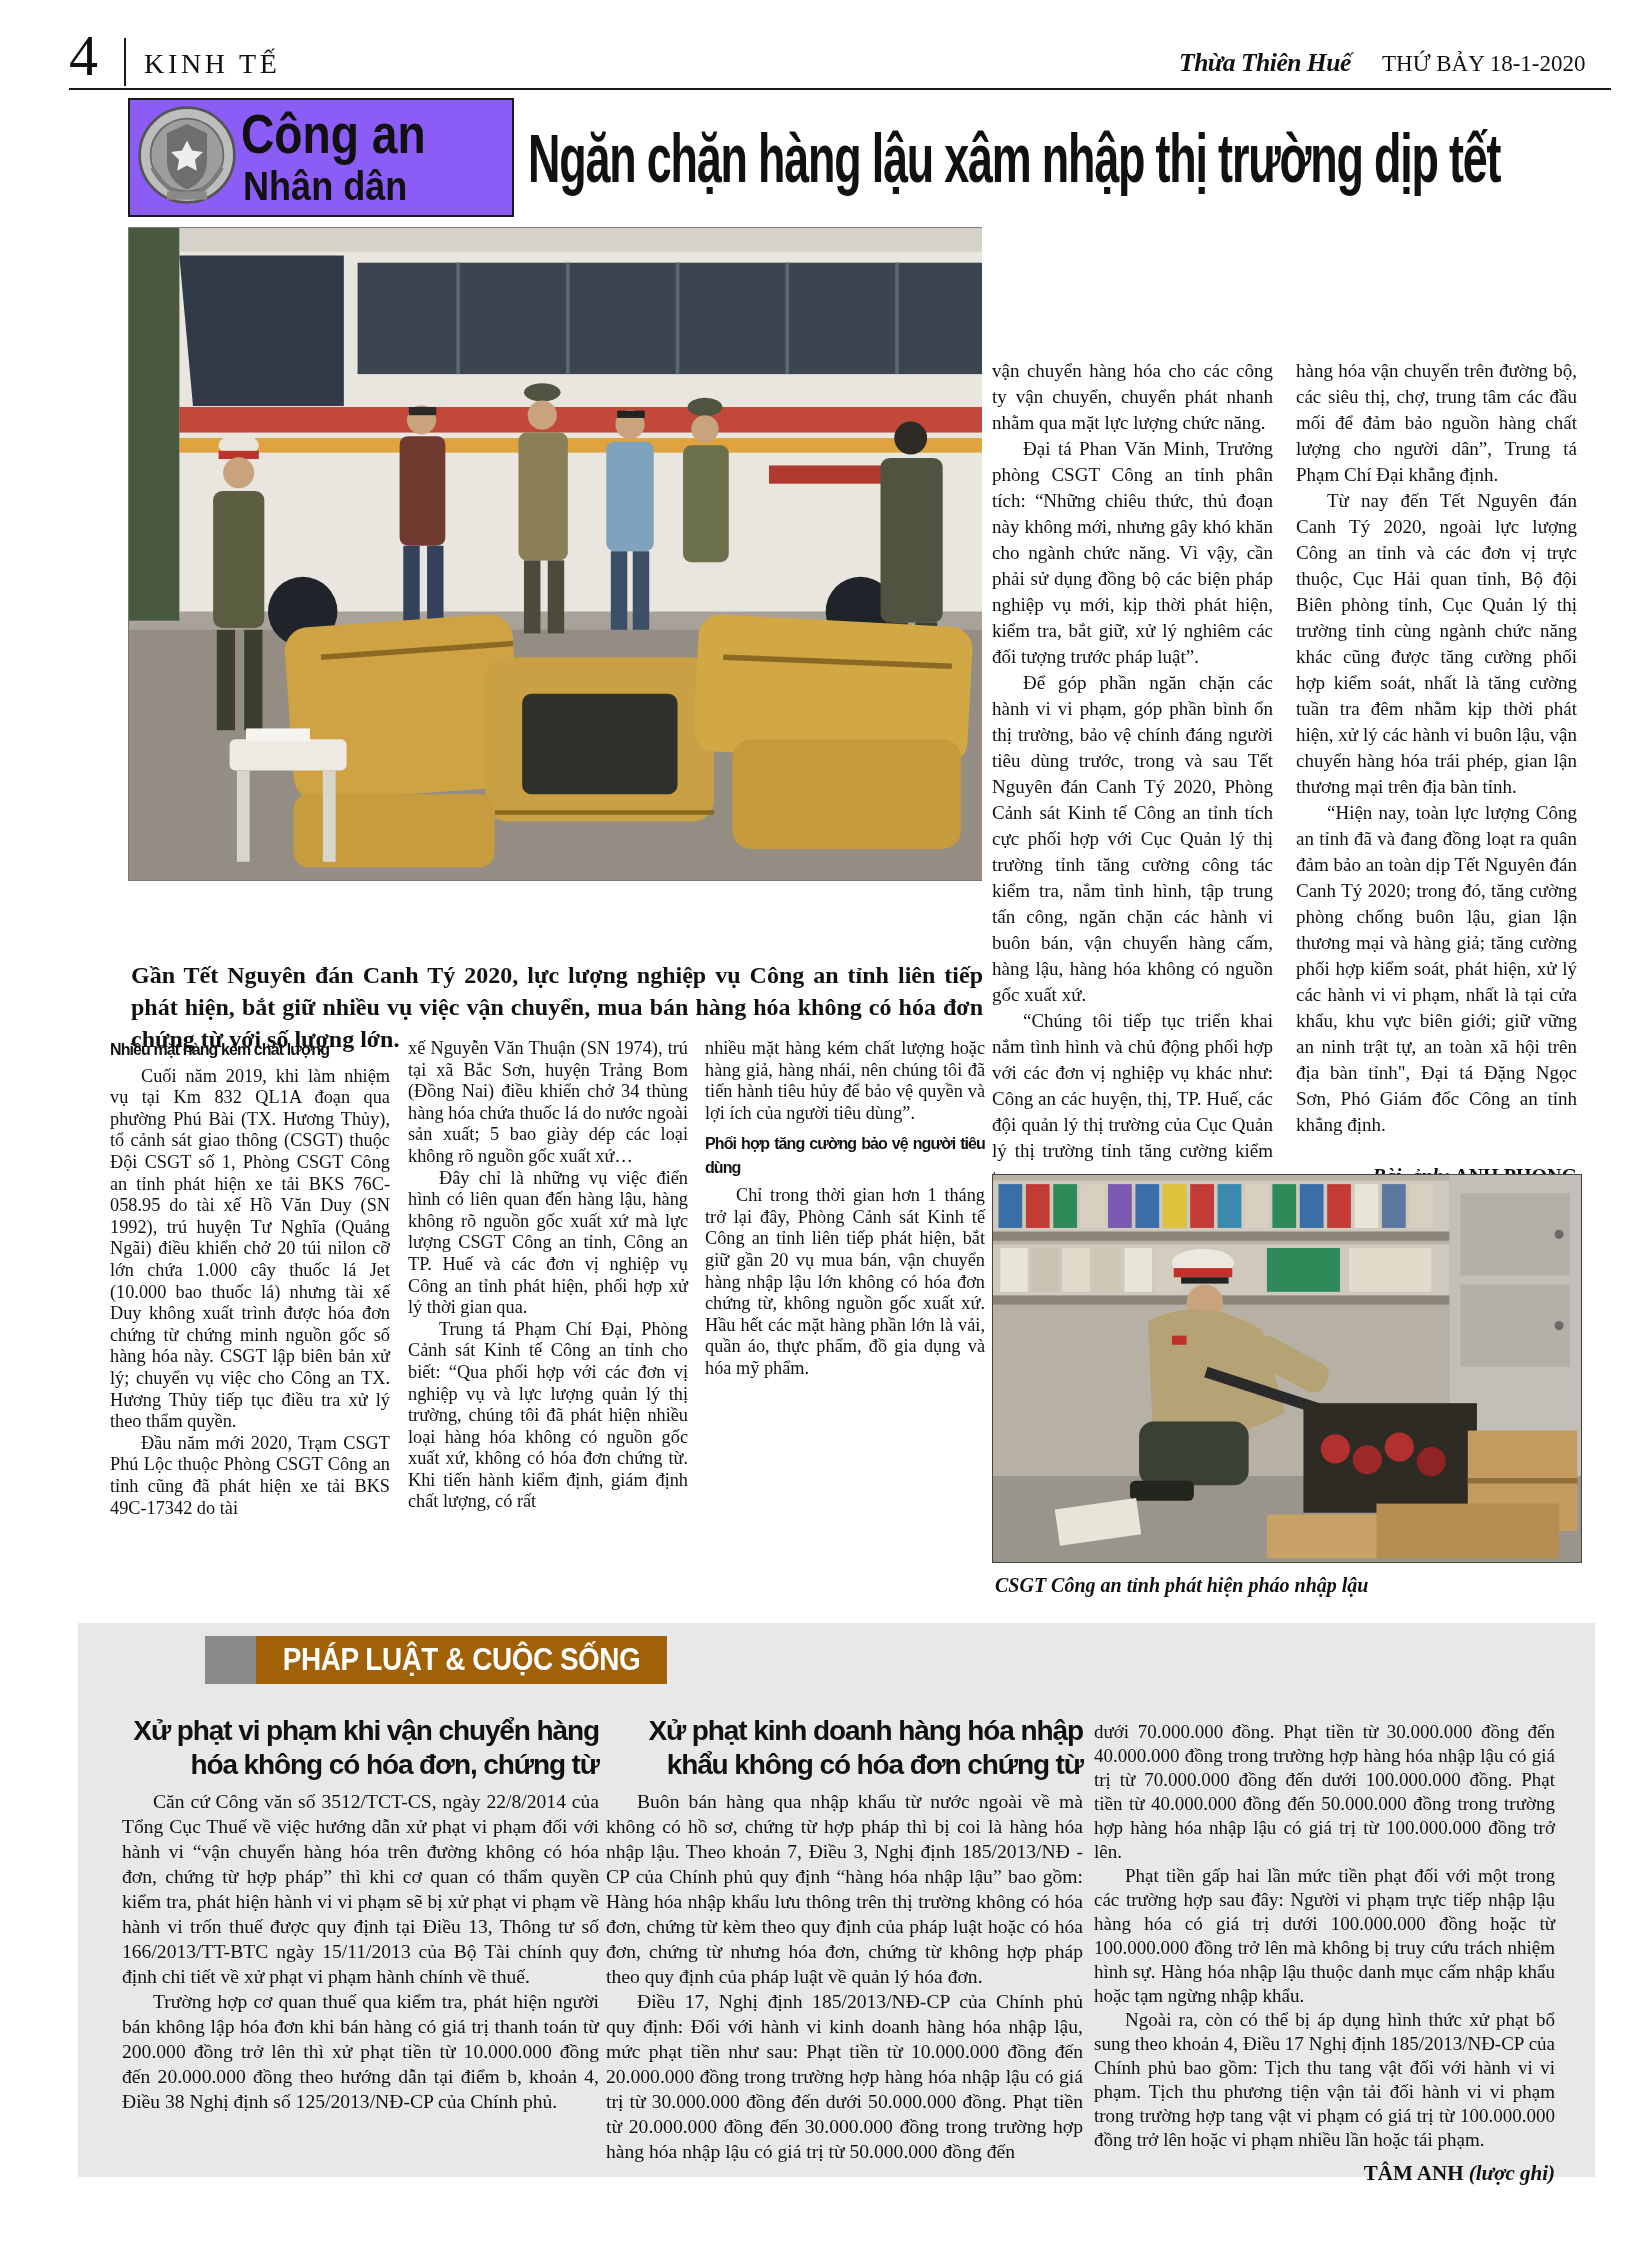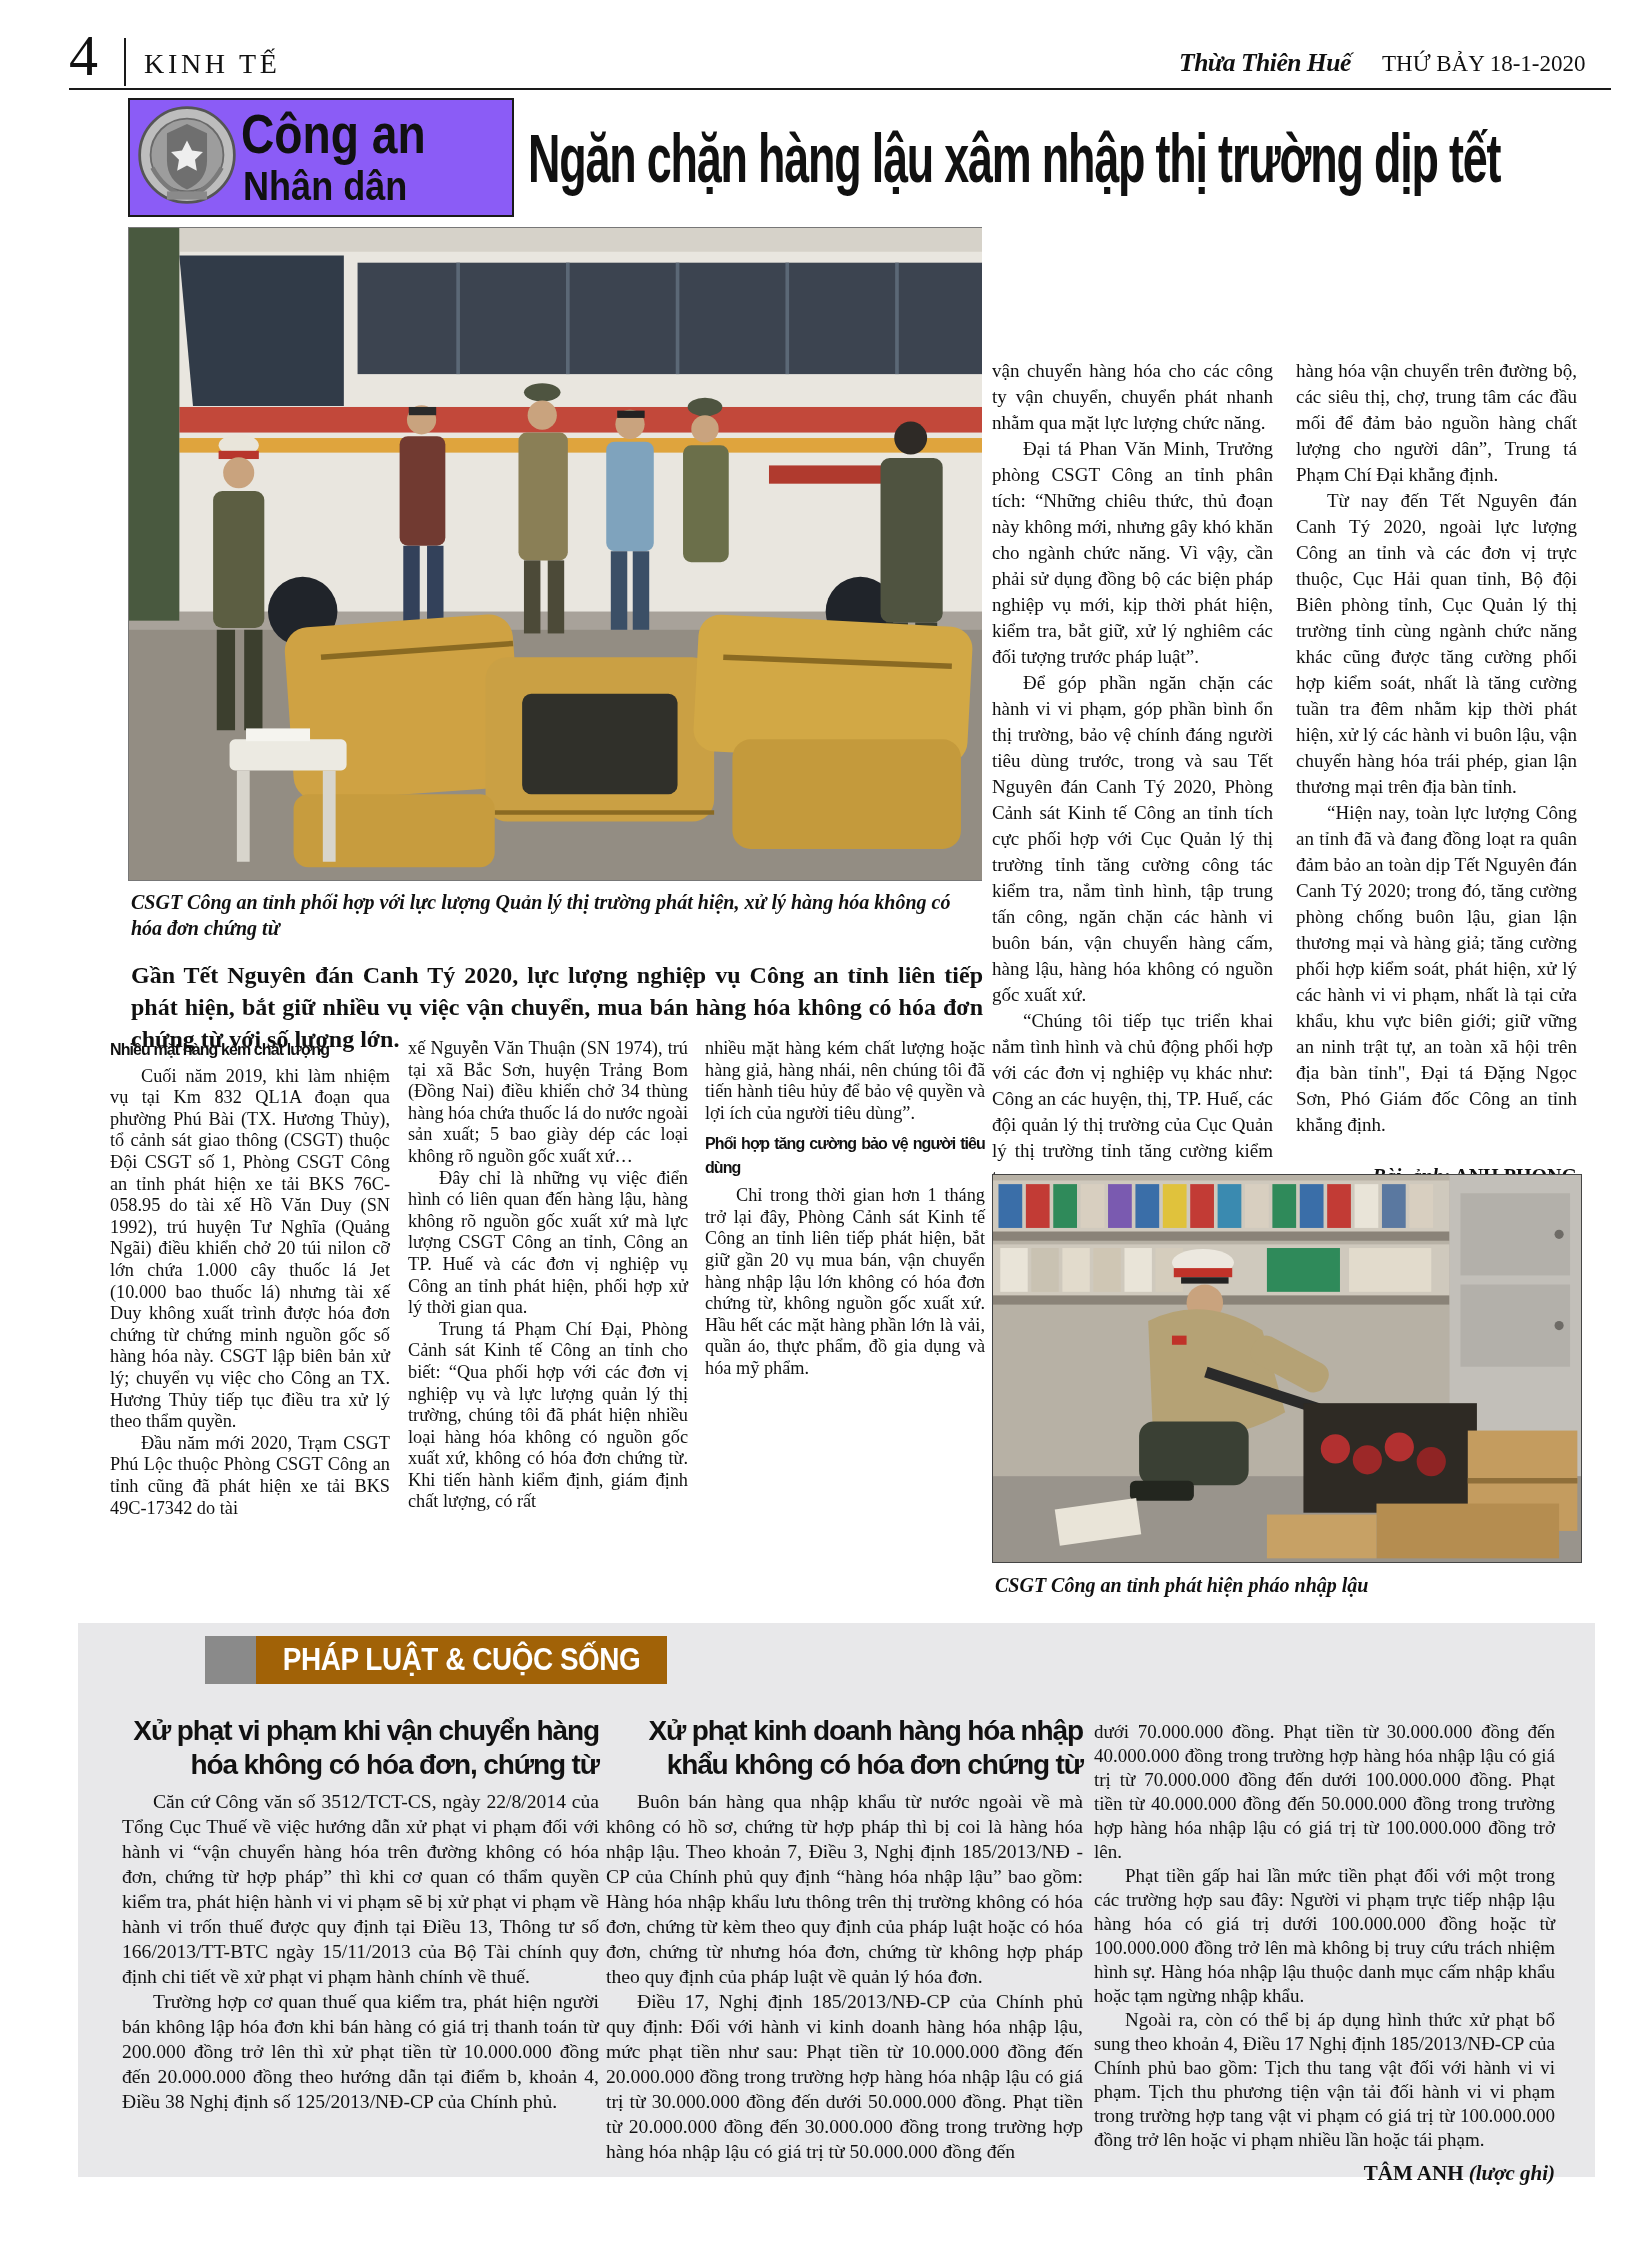--- a/index.html
+++ b/index.html
@@ -129,21 +129,20 @@
         <rect x="180" y="620" width="220" height="80" rx="16" fill="#c79c3e"></rect>
       </g>
 
       <rect x="110" y="560" width="128" height="34" rx="6" fill="#eceae2"></rect>
       <rect x="118" y="594" width="14" height="100" fill="#d8d5cc"></rect>
         <rect x="212" y="594" width="14" height="100" fill="#d8d5cc"></rect>
       <rect x="128" y="548" width="70" height="14" fill="#f5f4ef"></rect>
     </svg>
   </div>
 
-  <div class="abs caption" style="left:131px;top:890px;width:845px;">CSGT Công an tỉnh phối hợp với lực lượng Quản lý thị trường phát hiện, xử lý hàng hóa không có hóa đơn chứng từ</div>
 
   <div class="abs lead" style="left:131px;top:959px;width:852px;">Gần Tết Nguyên đán Canh Tý 2020, lực lượng nghiệp vụ Công an tỉnh liên tiếp phát hiện, bắt giữ nhiều vụ việc vận chuyển, mua bán hàng hóa không có hóa đơn chứng từ với số lượng lớn.</div>
 
   <div class="abs body-col" style="left:110px;top:1038px;width:280px;height:519px;">
     <div class="subhead" style="white-space:nowrap;">Nhiều mặt hàng kém chất lượng</div>
     <p class="ind" style="margin-top:3.7px;">Cuối năm 2019, khi làm nhiệm vụ tại Km 832 QL1A đoạn qua phường Phú Bài (TX. Hương Thủy), tổ cảnh sát giao thông (CSGT) thuộc Đội CSGT số 1, Phòng CSGT Công an tỉnh phát hiện xe tải BKS 76C-058.95 do tài xế Hồ Văn Duy (SN 1992), trú huyện Tư Nghĩa (Quảng Ngãi) điều khiển chở 20 túi nilon cỡ lớn chứa 1.000 cây thuốc lá Jet (10.000 bao thuốc lá) nhưng tài xế Duy không xuất trình được hóa đơn chứng từ chứng minh nguồn gốc số hàng hóa này. CSGT lập biên bản xử lý; chuyển vụ việc cho Công an TX. Hương Thủy tiếp tục điều tra xử lý theo thẩm quyền.</p>
     <p class="ind">Đầu năm mới 2020, Trạm CSGT Phú Lộc thuộc Phòng CSGT Công an tỉnh cũng đã phát hiện xe tải BKS 49C-17342 do tài</p>
   </div>
 
   <div class="abs body-col" style="left:408px;top:1038px;width:280px;height:519px;">

